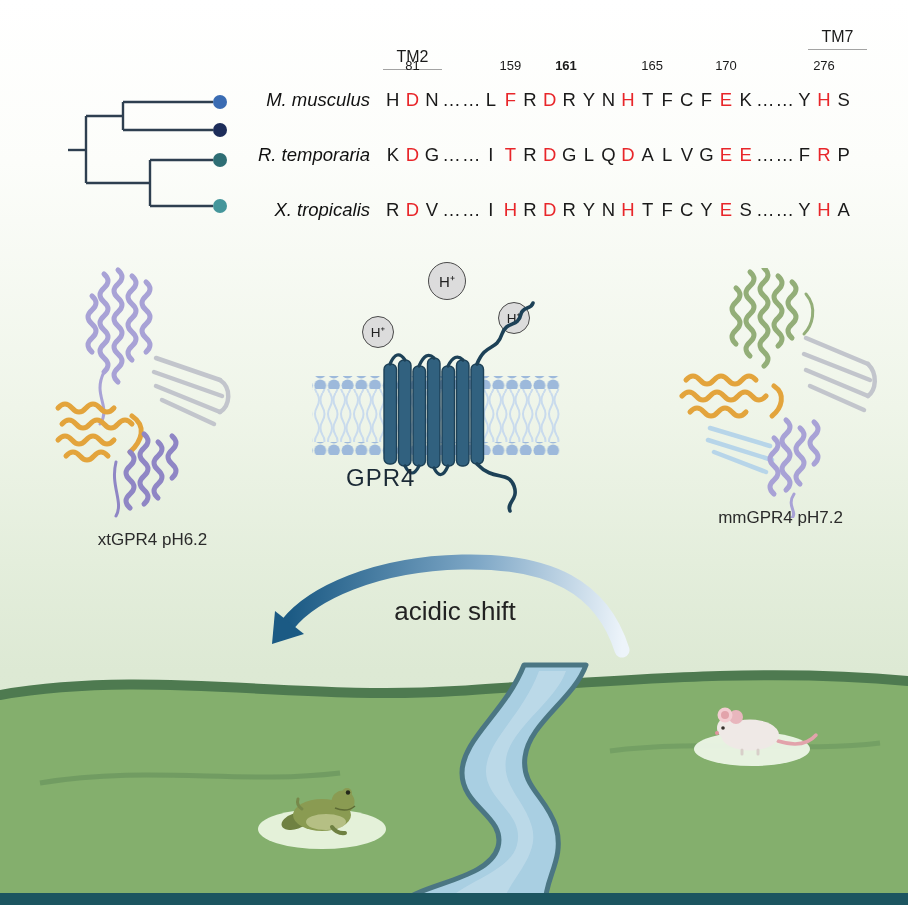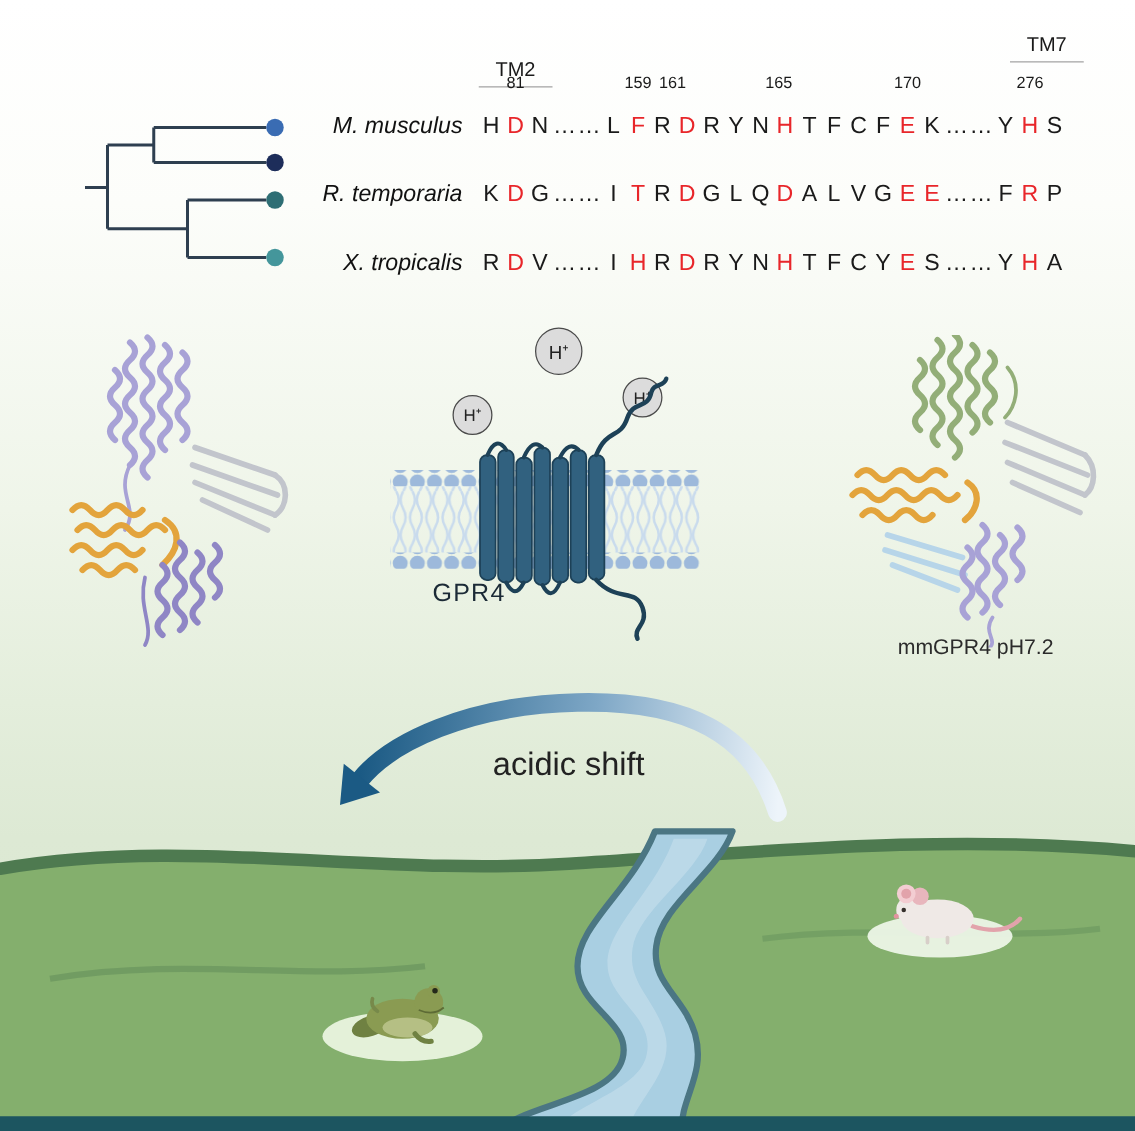--- a/index.html
+++ b/index.html
@@ -40,21 +40,21 @@
     color:#222;
   }
   #ion-1 { left:428px; top:262px; width:38px; height:38px; font-size:15px; }
   #ion-2 { left:362px; top:316px; width:32px; height:32px; font-size:13.5px; }
   #ion-3 { left:498px; top:302px; width:32px; height:32px; font-size:13.5px; }
 
   
   .caption { position:absolute; font-size:17px; color:#2b2b2b; text-align:center; }
   #caption-left  { left:60px;  top:530px; width:185px; }
   #caption-right { left:688px; top:508px; width:185px; }
-  #gpr4-label { position:absolute; left:346px; top:464px; font-size:20px; color:#1b2a36; letter-spacing:1px; }
+  #gpr4-label { position:absolute; left:346px; top:464px; font-size:24px; color:#1b2a36; letter-spacing:1px; }
   #arrow-label { position:absolute; left:355px; top:596px; width:200px; text-align:center; font-size:26px; color:#222; }
 
   .abs-svg { position:absolute; }
 </style>
 </head>
 <body>
 
 <div id="figure">
 
   <svg id="tree" width="210" height="140" viewBox="0 0 210 140">
@@ -74,22 +74,22 @@
     <circle class="tip-dot" cx="182" cy="42" r="7" fill="#1d2d5a"></circle>
     <circle class="tip-dot" cx="182" cy="72" r="7" fill="#2e6e74"></circle>
     <circle class="tip-dot" cx="182" cy="118" r="7" fill="#44969b"></circle>
   </svg>
 
   <div id="alignment">
       <div class="seq-region" style="left: 0px; width: 58.8px; margin-top: 20px;">TM2</div>
       <div class="seq-region" style="left: 425px; width: 58.8px;">TM7</div>
       <div class="seq-num" style="left: 7.4px;">81</div>
       <div class="seq-num" style="left: 105.4px;">159</div>
-      <div class="seq-num" style="left: 133px;">161</div>
-      <div class="seq-num" style="left: 218px;">165</div>
+      <div class="seq-num" style="left: 161px; font-weight: bold;">161</div>
+      <div class="seq-num" style="left: 236px; text-align: right;">165</div>
       <div class="seq-num" style="left: 321px;">170</div>
       <div class="seq-num" style="left: 419px;">276</div>
       <div class="seq-species" style="top: 62px;">M. musculus</div>
       <span class="cell" style="left: 0px; top: 62px;">H</span>
       <span class="cell red" style="left: 19.6px; top: 62px;">D</span>
       <span class="cell" style="left: 39.2px; top: 62px;">N</span>
       <span class="cell" style="left: 58.8px; top: 62px;">…</span>
       <span class="cell" style="left: 78.4px; top: 62px;">…</span>
       <span class="cell" style="left: 98px; top: 62px;">L</span>
       <span class="cell red" style="left: 117.6px; top: 62px;">F</span>
@@ -267,20 +267,21 @@
       <path d="M119 26 Q126 10 134 18"></path>
       <path d="M148 26 Q155 12 163 20"></path>
       <path d="M105 126 Q112 140 119 126"></path>
       <path d="M134 128 Q141 142 148 126"></path>
       <path d="M177 24 C 186 2, 196 12, 202 -6 C 207 -20, 218 -12, 221 -26 C 223 -34, 231 -30, 233 -37" stroke-width="3.6"></path>
       <path d="M177 124 C 194 142, 208 130, 214 146 C 219 160, 206 162, 210 171" stroke-width="3.6"></path>
     </g>
   </svg>
 
   <div id="gpr4-label">GPR4</div>
+  <div id="caption-left" class="caption">xtGPR4 pH6.2</div>
   <div id="caption-right" class="caption">mmGPR4 pH7.2</div>
 
   <svg class="abs-svg" style="left:250px;top:532px" width="400" height="140" viewBox="0 0 400 140">
     <defs>
       <linearGradient id="aggrad" x1="38" y1="92" x2="372" y2="118" gradientUnits="userSpaceOnUse">
         <stop id="ag-start" offset="0" stop-color="#1b5a84"></stop>
         <stop id="ag-mid" offset="0.55" stop-color="#7ea7c6"></stop>
         <stop id="ag-end" offset="1" stop-color="#edf4fa"></stop>
       </linearGradient>
     </defs>

